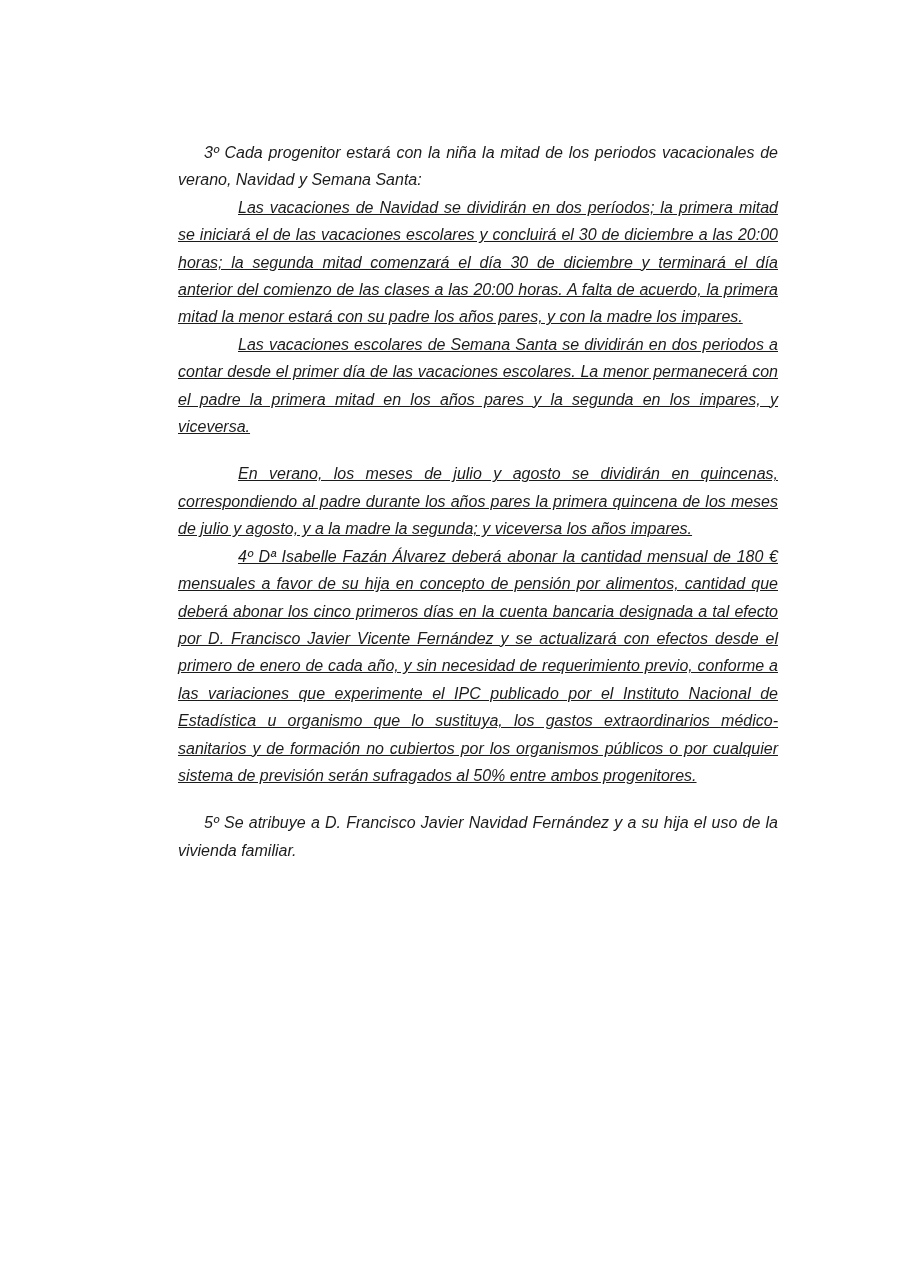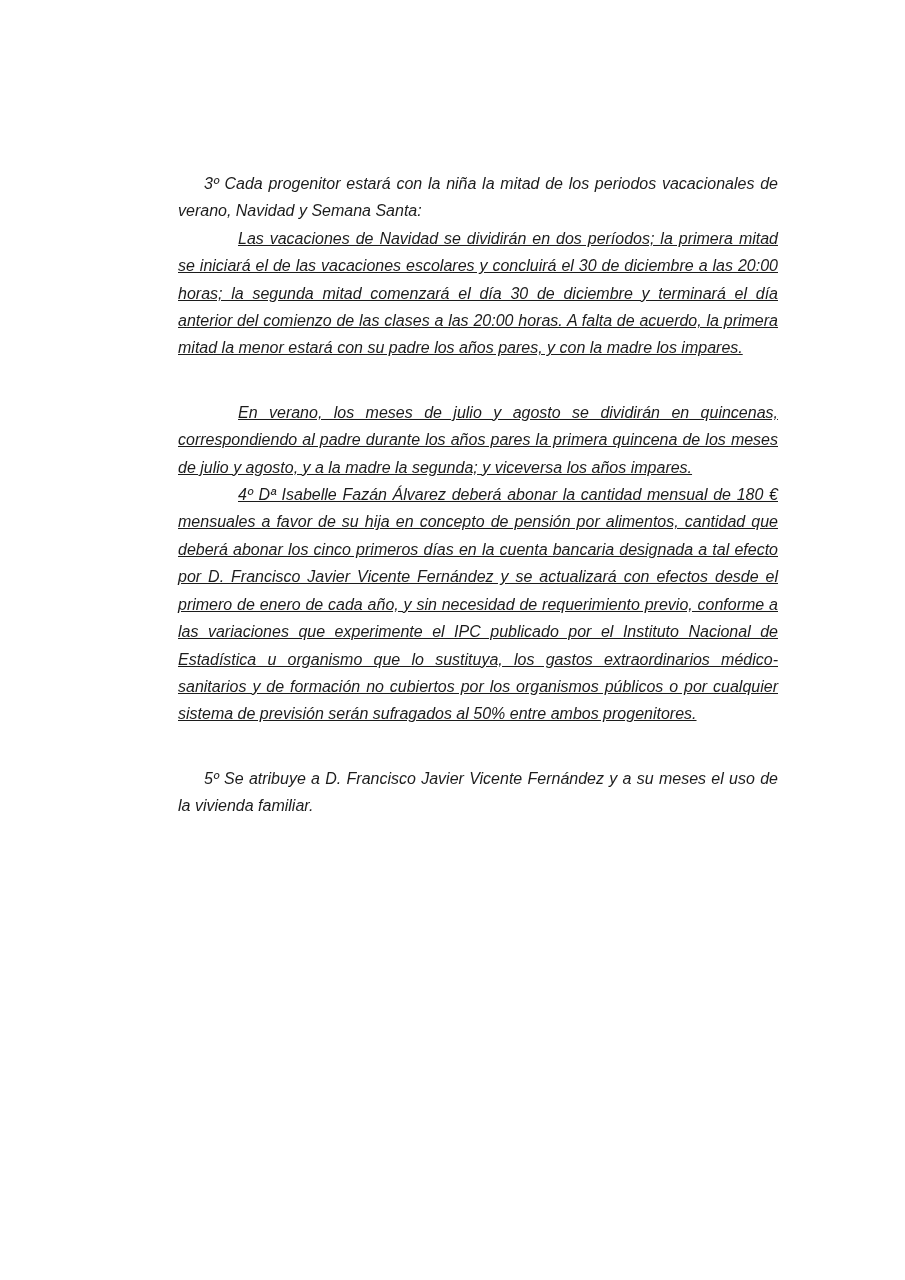--- a/index.html
+++ b/index.html
@@ -24,28 +24,29 @@
     font-size: 16px;
     line-height: 27.4px;
     color: #1c1c1c;
     text-align: justify;
   }
   .para {
     margin: 0;
     padding: 0;
   }
   .indent-sm { text-indent: 18px; }
-  .indent-md { text-indent: 26px; margin-top: 31px; }
+  .indent-md { text-indent: 26px; }
   .indent-lg { text-indent: 60px; text-decoration: underline; }
-  .gap-before { margin-top: 37px; }
+  .gap-before { margin-top: 20px; }
 </style>
 </head>
 <body>
 
 <div class="page">
   <div class="doc-body">
       <p class="para indent-md">3º Cada progenitor estará con la niña la mitad de los periodos vacacionales de verano, Navidad y Semana Santa:</p>
       <p class="para indent-lg">Las vacaciones de Navidad se dividirán en dos períodos; la primera mitad se iniciará el de las vacaciones escolares y concluirá el 30 de diciembre a las 20:00 horas; la segunda mitad comenzará el día 30 de diciembre y terminará el día anterior del comienzo de las clases a las 20:00 horas. A falta de acuerdo, la primera mitad la menor estará con su padre los años pares, y con la madre los impares.</p>
+      <p class="para indent-lg">Las vacaciones escolares de Semana Santa se dividirán en dos periodos a contar desde el primer día de las vacaciones escolares. La menor permanecerá con el padre la primera mitad en los años pares y la segunda en los impares, y viceversa.</p>
       <p class="para indent-lg gap-before">En verano, los meses de julio y agosto se dividirán en quincenas, correspondiendo al padre durante los años pares la primera quincena de los meses de julio y agosto, y a la madre la segunda; y viceversa los años impares.</p>
       <p class="para indent-lg">4º Dª Isabelle Fazán Álvarez deberá abonar la cantidad mensual de 180 € mensuales a favor de su hija en concepto de pensión por alimentos, cantidad que deberá abonar los cinco primeros días en la cuenta bancaria designada a tal efecto por D. Francisco Javier Vicente Fernández y se actualizará con efectos desde el primero de enero de cada año, y sin necesidad de requerimiento previo, conforme a las variaciones que experimente el IPC publicado por el Instituto Nacional de Estadística u organismo que lo sustituya, los gastos extraordinarios médico-sanitarios y de formación no cubiertos por los organismos públicos o por cualquier sistema de previsión serán sufragados al 50% entre ambos progenitores.</p>
-      <p class="para indent-md gap-before">5º Se atribuye a D. Francisco Javier Vicente Fernández y a su meses el uso de la vivienda familiar.</p>
+      <p class="para indent-md gap-before">5º Se atribuye a D. Francisco Javier Navidad Fernández y a su hija el uso de la vivienda familiar.</p>
     </div>
 </div>
 
 </body></html>

